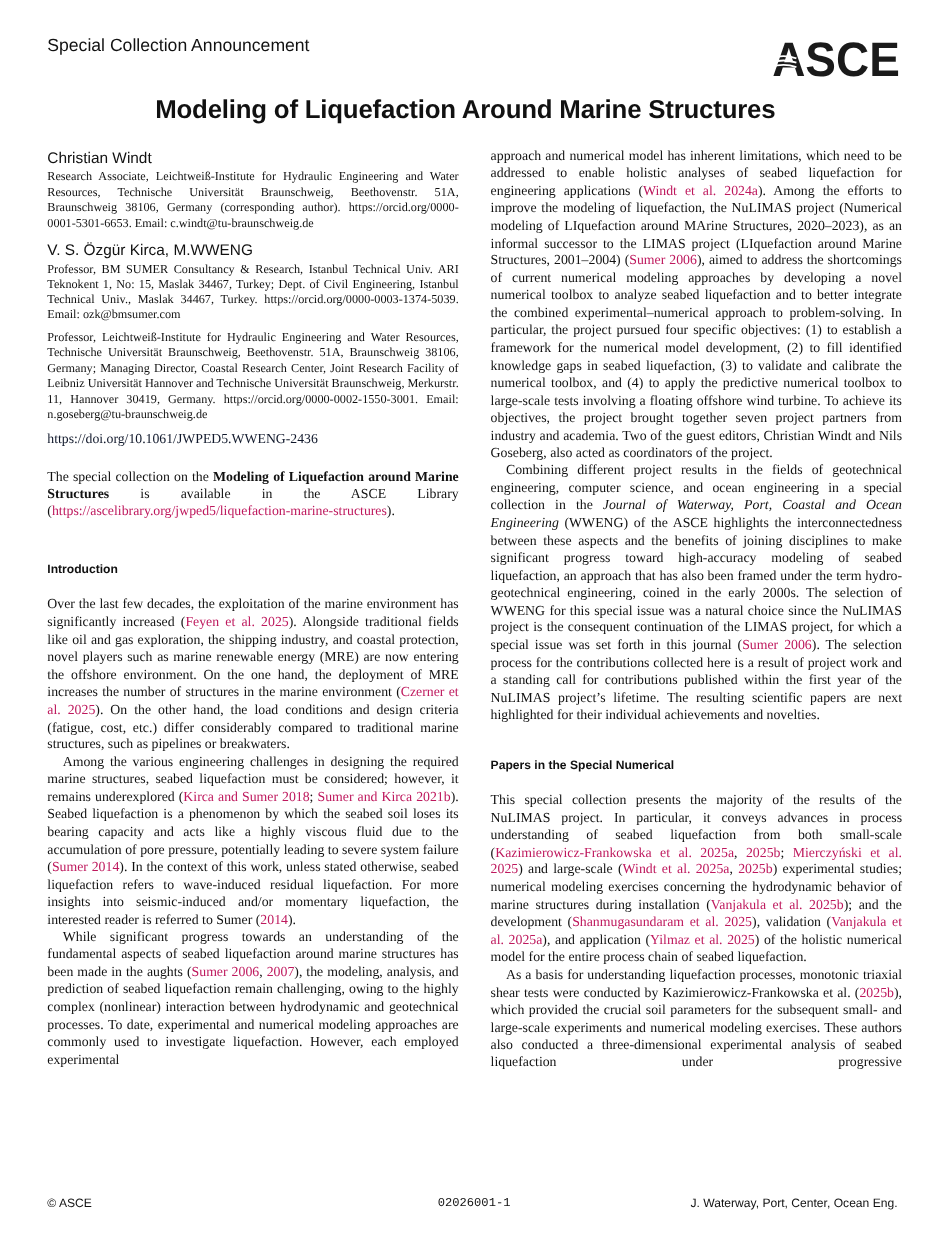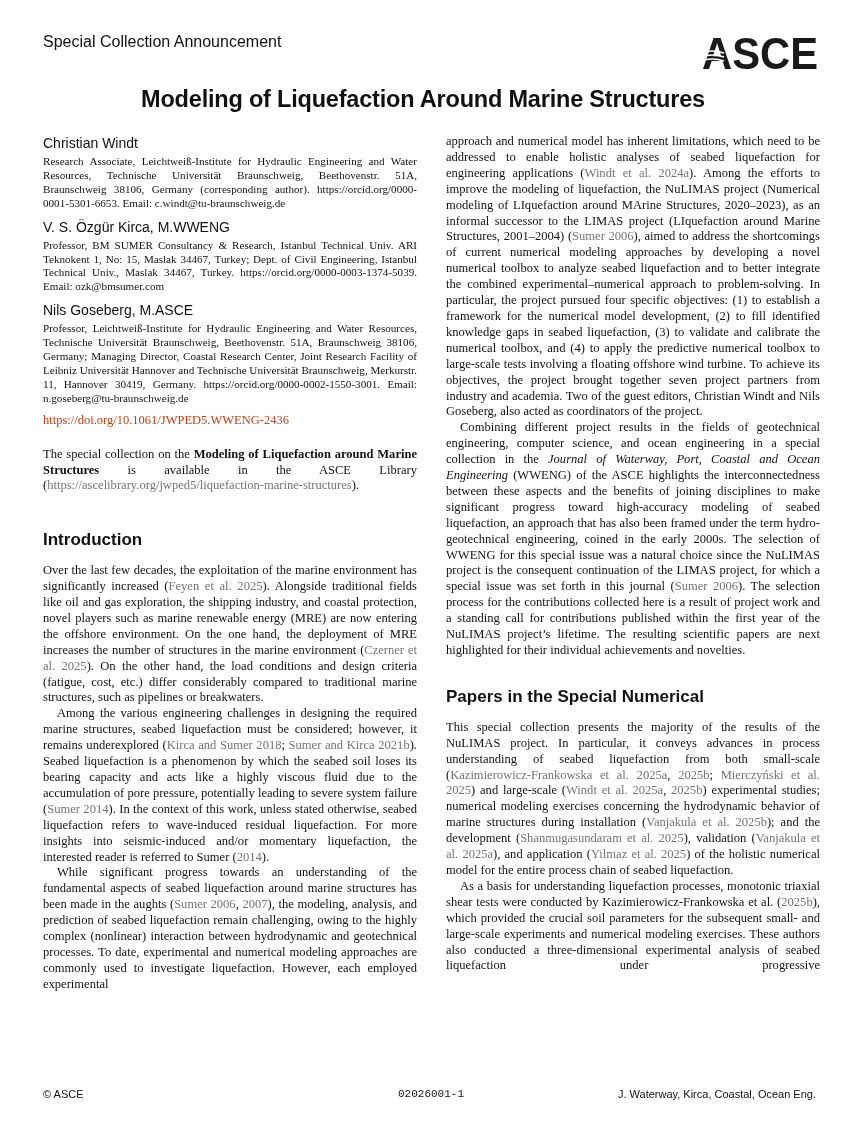--- a/index.html
+++ b/index.html
@@ -7,26 +7,26 @@
   .sans { font-family: "Liberation Sans", sans-serif; }
   .serif { font-family: "Liberation Serif", serif; }
   .header-label { position: absolute; left: 43px; top: 33px; font-size: 16px; }
   .logo { position: absolute; left: 700px; top: 31px; width: 120px; height: 42px; }
   .title { position: absolute; left: 0; width: 846px; top: 86px; text-align: center; font-size: 23.5px; font-weight: bold; letter-spacing: -0.2px; }
   .col { position: absolute; top: 134px; width: 374px; font-size: 12.55px; line-height: 15.9px; text-align: justify; }
   .col.left { left: 43px; }
   .col.right { left: 446px; }
   .author-name { font-size: 14px; margin: 0 0 3px 0; line-height: 18px; }
   .affil { font-size: 11.1px; line-height: 13.9px; margin: 0 0 7px 0; text-align: justify; }
-  .doi { color: #c2410c; font-size: 12.5px; }
-  .link { color: #737373; }
+  .doi { color: #0f172a; font-size: 12.5px; }
+  .link { color: #be185d; }
   p { margin: 0; }
   .indent { text-indent: 14px; }
   .collection-note { margin-top: 18px; }
-  .section-head { font-size: 17px; font-weight: bold; margin: 38px 0 15px 0; }
+  .section-head { font-size: 11px; font-weight: bold; margin: 38px 0 15px 0; }
   .footer { position: absolute; top: 1088px; font-size: 11px; }
   .footer.left { left: 43px; }
   .footer.mid { left: 398px; font-family: Liberation Mono, monospace; }
   .footer.right { right: 30px; }
   .last-line { text-align-last: justify; }
 </style>
 </head>
 <body>
 
 <div class="header-label sans">Special Collection Announcement</div>
@@ -45,21 +45,20 @@
 <div class="col left serif">
   <div>
     <div class="author-name sans">Christian Windt</div>
     <div class="affil">Research Associate, Leichtweiß-Institute for Hydraulic Engineering and Water Resources, Technische Universität Braunschweig, Beethovenstr. 51A, Braunschweig 38106, Germany (corresponding author). https://orcid.org/0000-0001-5301-6653. Email: c.windt@tu-braunschweig.de</div>
   </div>
   <div>
     <div class="author-name sans">V. S. Özgür Kirca, M.WWENG</div>
     <div class="affil">Professor, BM SUMER Consultancy &amp; Research, Istanbul Technical Univ. ARI Teknokent 1, No: 15, Maslak 34467, Turkey; Dept. of Civil Engineering, Istanbul Technical Univ., Maslak 34467, Turkey. https://orcid.org/0000-0003-1374-5039. Email: ozk@bmsumer.com</div>
   </div>
   <div>
-    <div class="author-name sans">Nils Goseberg, M.ASCE</div>
     <div class="affil">Professor, Leichtweiß-Institute for Hydraulic Engineering and Water Resources, Technische Universität Braunschweig, Beethovenstr. 51A, Braunschweig 38106, Germany; Managing Director, Coastal Research Center, Joint Research Facility of Leibniz Universität Hannover and Technische Universität Braunschweig, Merkurstr. 11, Hannover 30419, Germany. https://orcid.org/0000-0002-1550-3001. Email: n.goseberg@tu-braunschweig.de</div>
   </div>
 
   <div class="doi">https://doi.org/10.1061/JWPED5.WWENG-2436</div>
 
   <p class="collection-note">
     <span>The special collection on the </span><b>Modeling of Liquefaction around Marine Structures</b><span> is available in the ASCE Library (</span><span class="link">https://ascelibrary.org/jwped5/liquefaction-marine-structures</span><span>).</span>
   </p>
 
   <div class="section-head sans">Introduction</div>
@@ -74,13 +73,13 @@
   <p class="indent"><span>Combining different project results in the fields of geotechnical engineering, computer science, and ocean engineering in a special collection in the </span><i>Journal of Waterway, Port, Coastal and Ocean Engineering</i><span> (WWENG) of the ASCE highlights the interconnectedness between these aspects and the benefits of joining disciplines to make significant progress toward high-accuracy modeling of seabed liquefaction, an approach that has also been framed under the term hydro-geotechnical engineering, coined in the early 2000s. The selection of WWENG for this special issue was a natural choice since the NuLIMAS project is the consequent continuation of the LIMAS project, for which a special issue was set forth in this journal (</span><span class="link">Sumer 2006</span><span>). The selection process for the contributions collected here is a result of project work and a standing call for contributions published within the first year of the NuLIMAS project’s lifetime. The resulting scientific papers are next highlighted for their individual achievements and novelties.</span></p>
 
   <div class="section-head sans" style="margin-top:30px;">Papers in the Special Numerical</div>
 
   <p><span>This special collection presents the majority of the results of the NuLIMAS project. In particular, it conveys advances in process understanding of seabed liquefaction from both small-scale (</span><span class="link">Kazimierowicz-Frankowska et al. 2025a</span><span>, </span><span class="link">2025b</span><span>; </span><span class="link">Mierczyński et al. 2025</span><span>) and large-scale (</span><span class="link">Windt et al. 2025a</span><span>, </span><span class="link">2025b</span><span>) experimental studies; numerical modeling exercises concerning the hydrodynamic behavior of marine structures during installation (</span><span class="link">Vanjakula et al. 2025b</span><span>); and the development (</span><span class="link">Shanmugasundaram et al. 2025</span><span>), validation (</span><span class="link">Vanjakula et al. 2025a</span><span>), and application (</span><span class="link">Yilmaz et al. 2025</span><span>) of the holistic numerical model for the entire process chain of seabed liquefaction.</span></p>
   <p class="indent last-line"><span>As a basis for understanding liquefaction processes, monotonic triaxial shear tests were conducted by Kazimierowicz-Frankowska et al. (</span><span class="link">2025b</span><span>), which provided the crucial soil parameters for the subsequent small- and large-scale experiments and numerical modeling exercises. These authors also conducted a three-dimensional experimental analysis of seabed liquefaction under progressive</span></p>
 </div>
 
 <div class="footer left sans">© ASCE</div>
 <div class="footer mid sans">02026001-1</div>
-<div class="footer right sans">J. Waterway, Kirca, Coastal, Ocean Eng.</div>
+<div class="footer right sans">J. Waterway, Port, Center, Ocean Eng.</div>
 
 </body></html>

